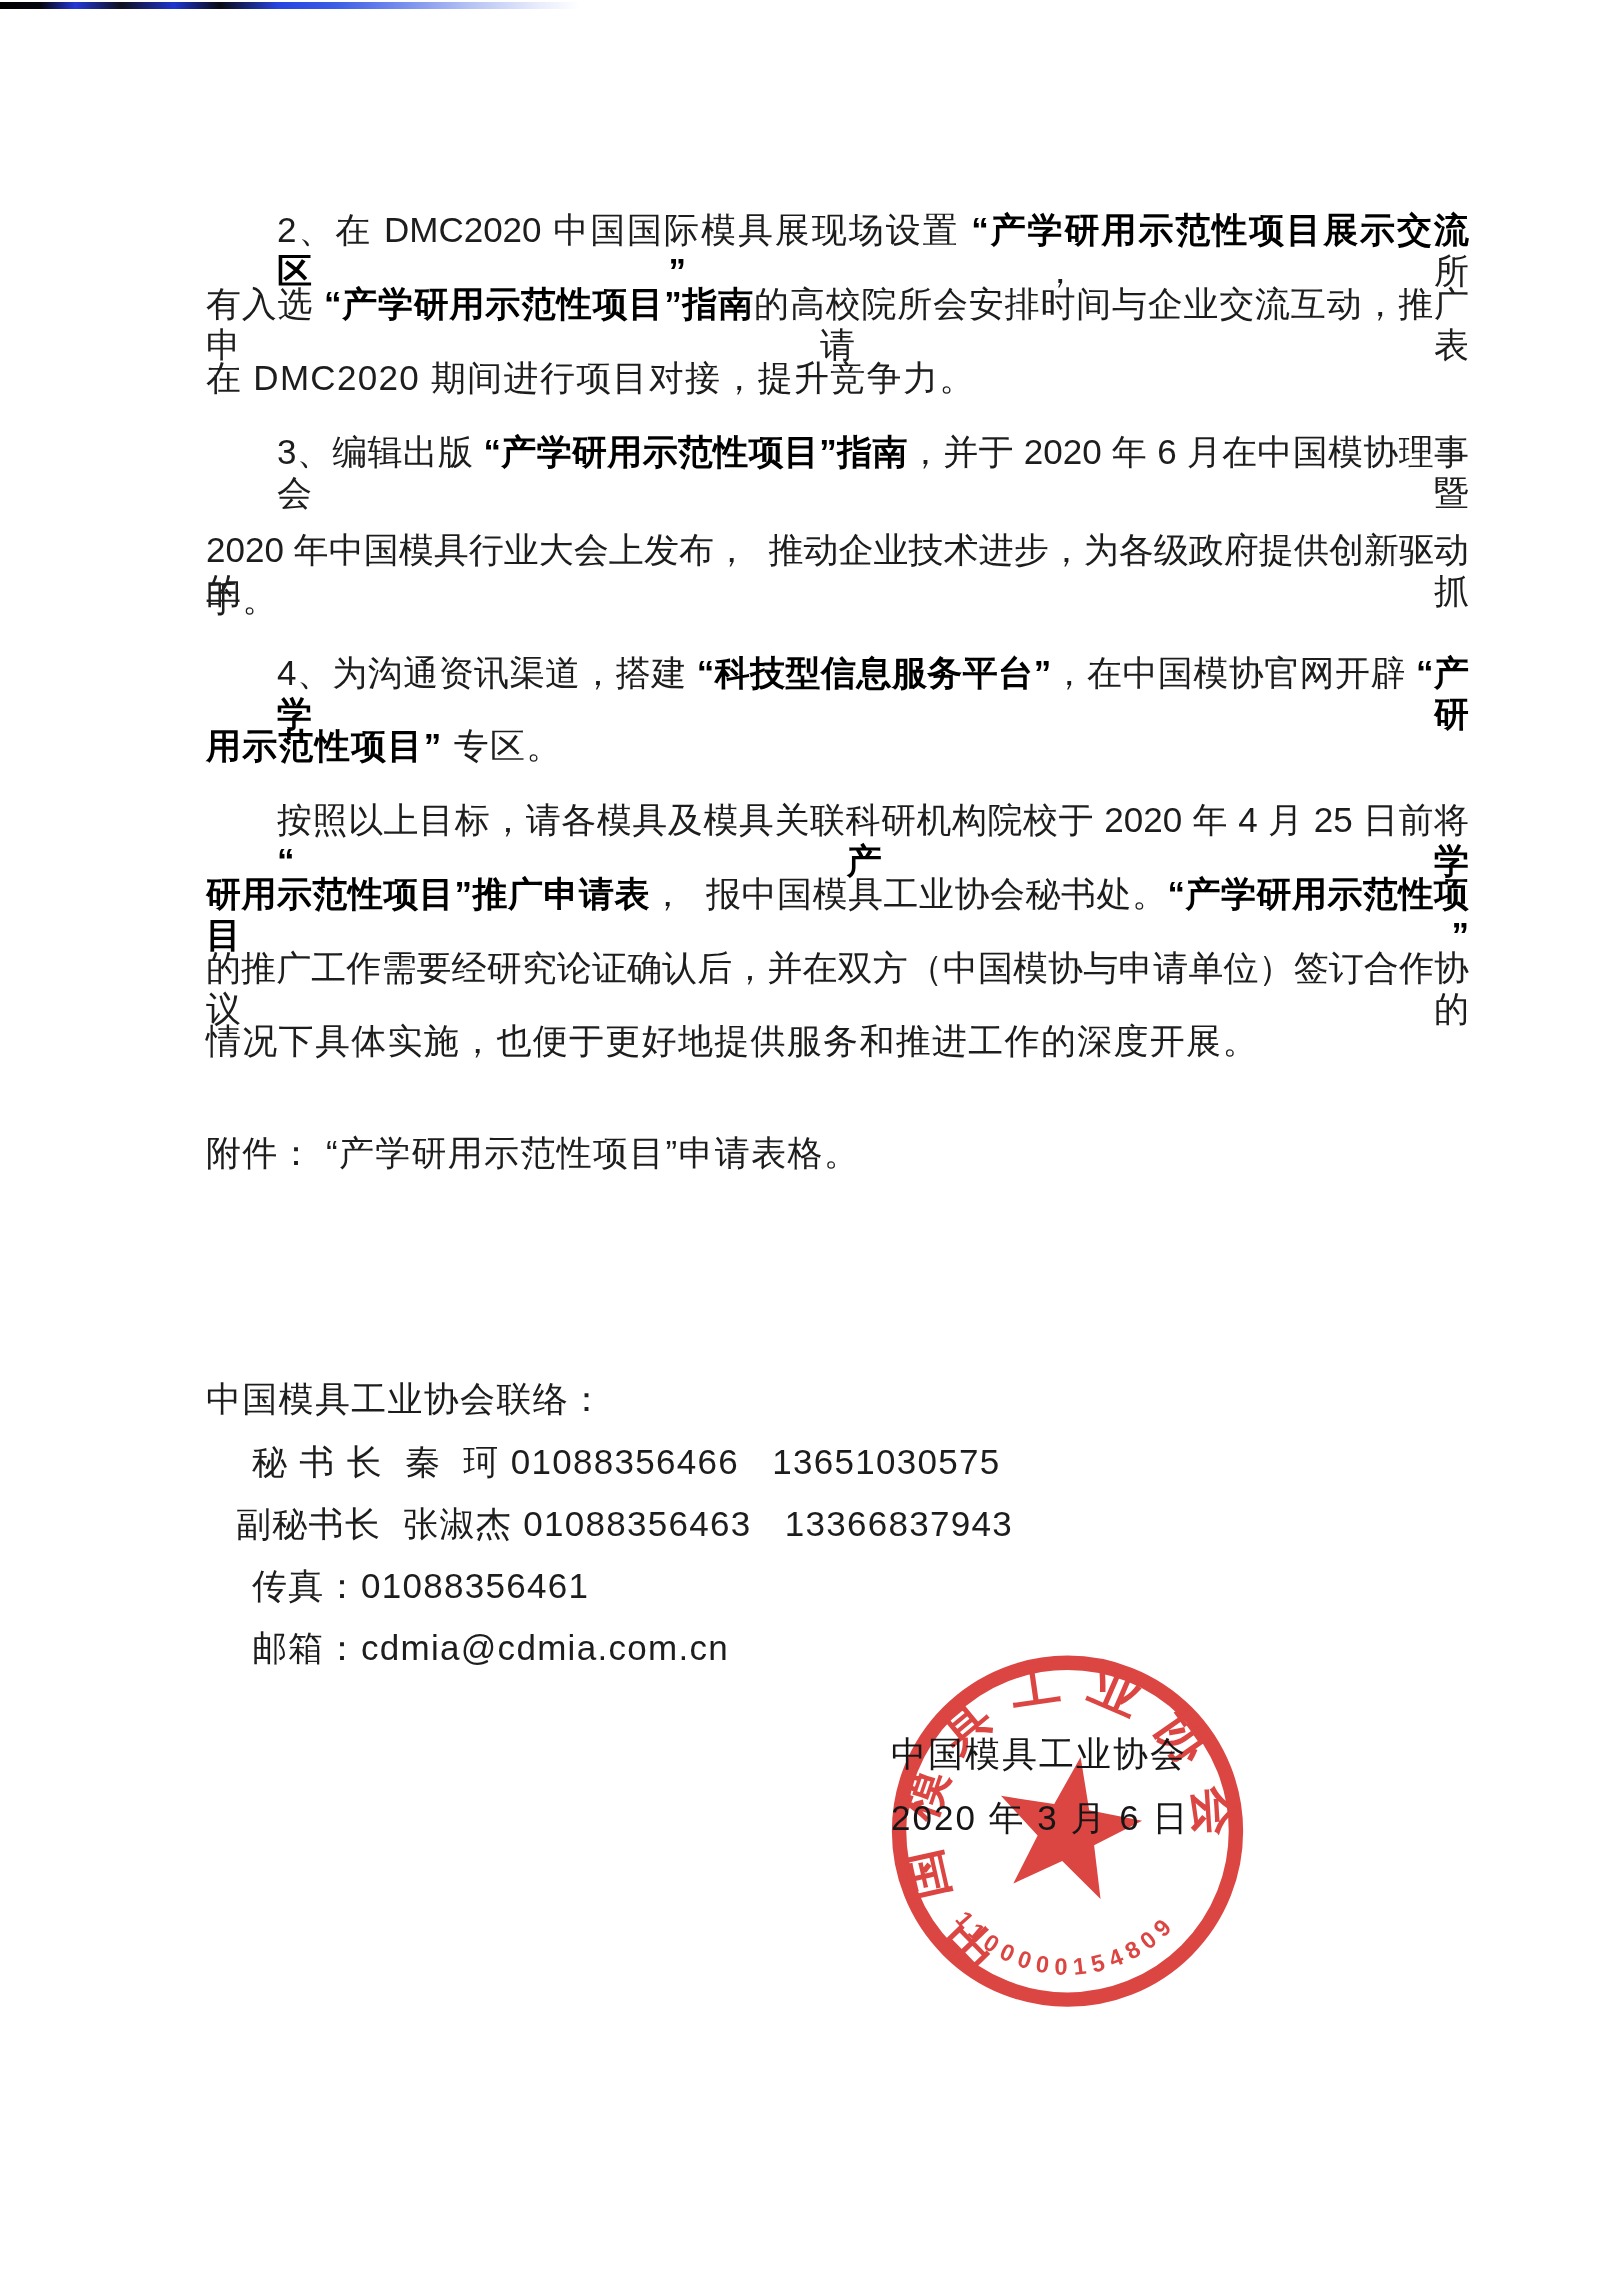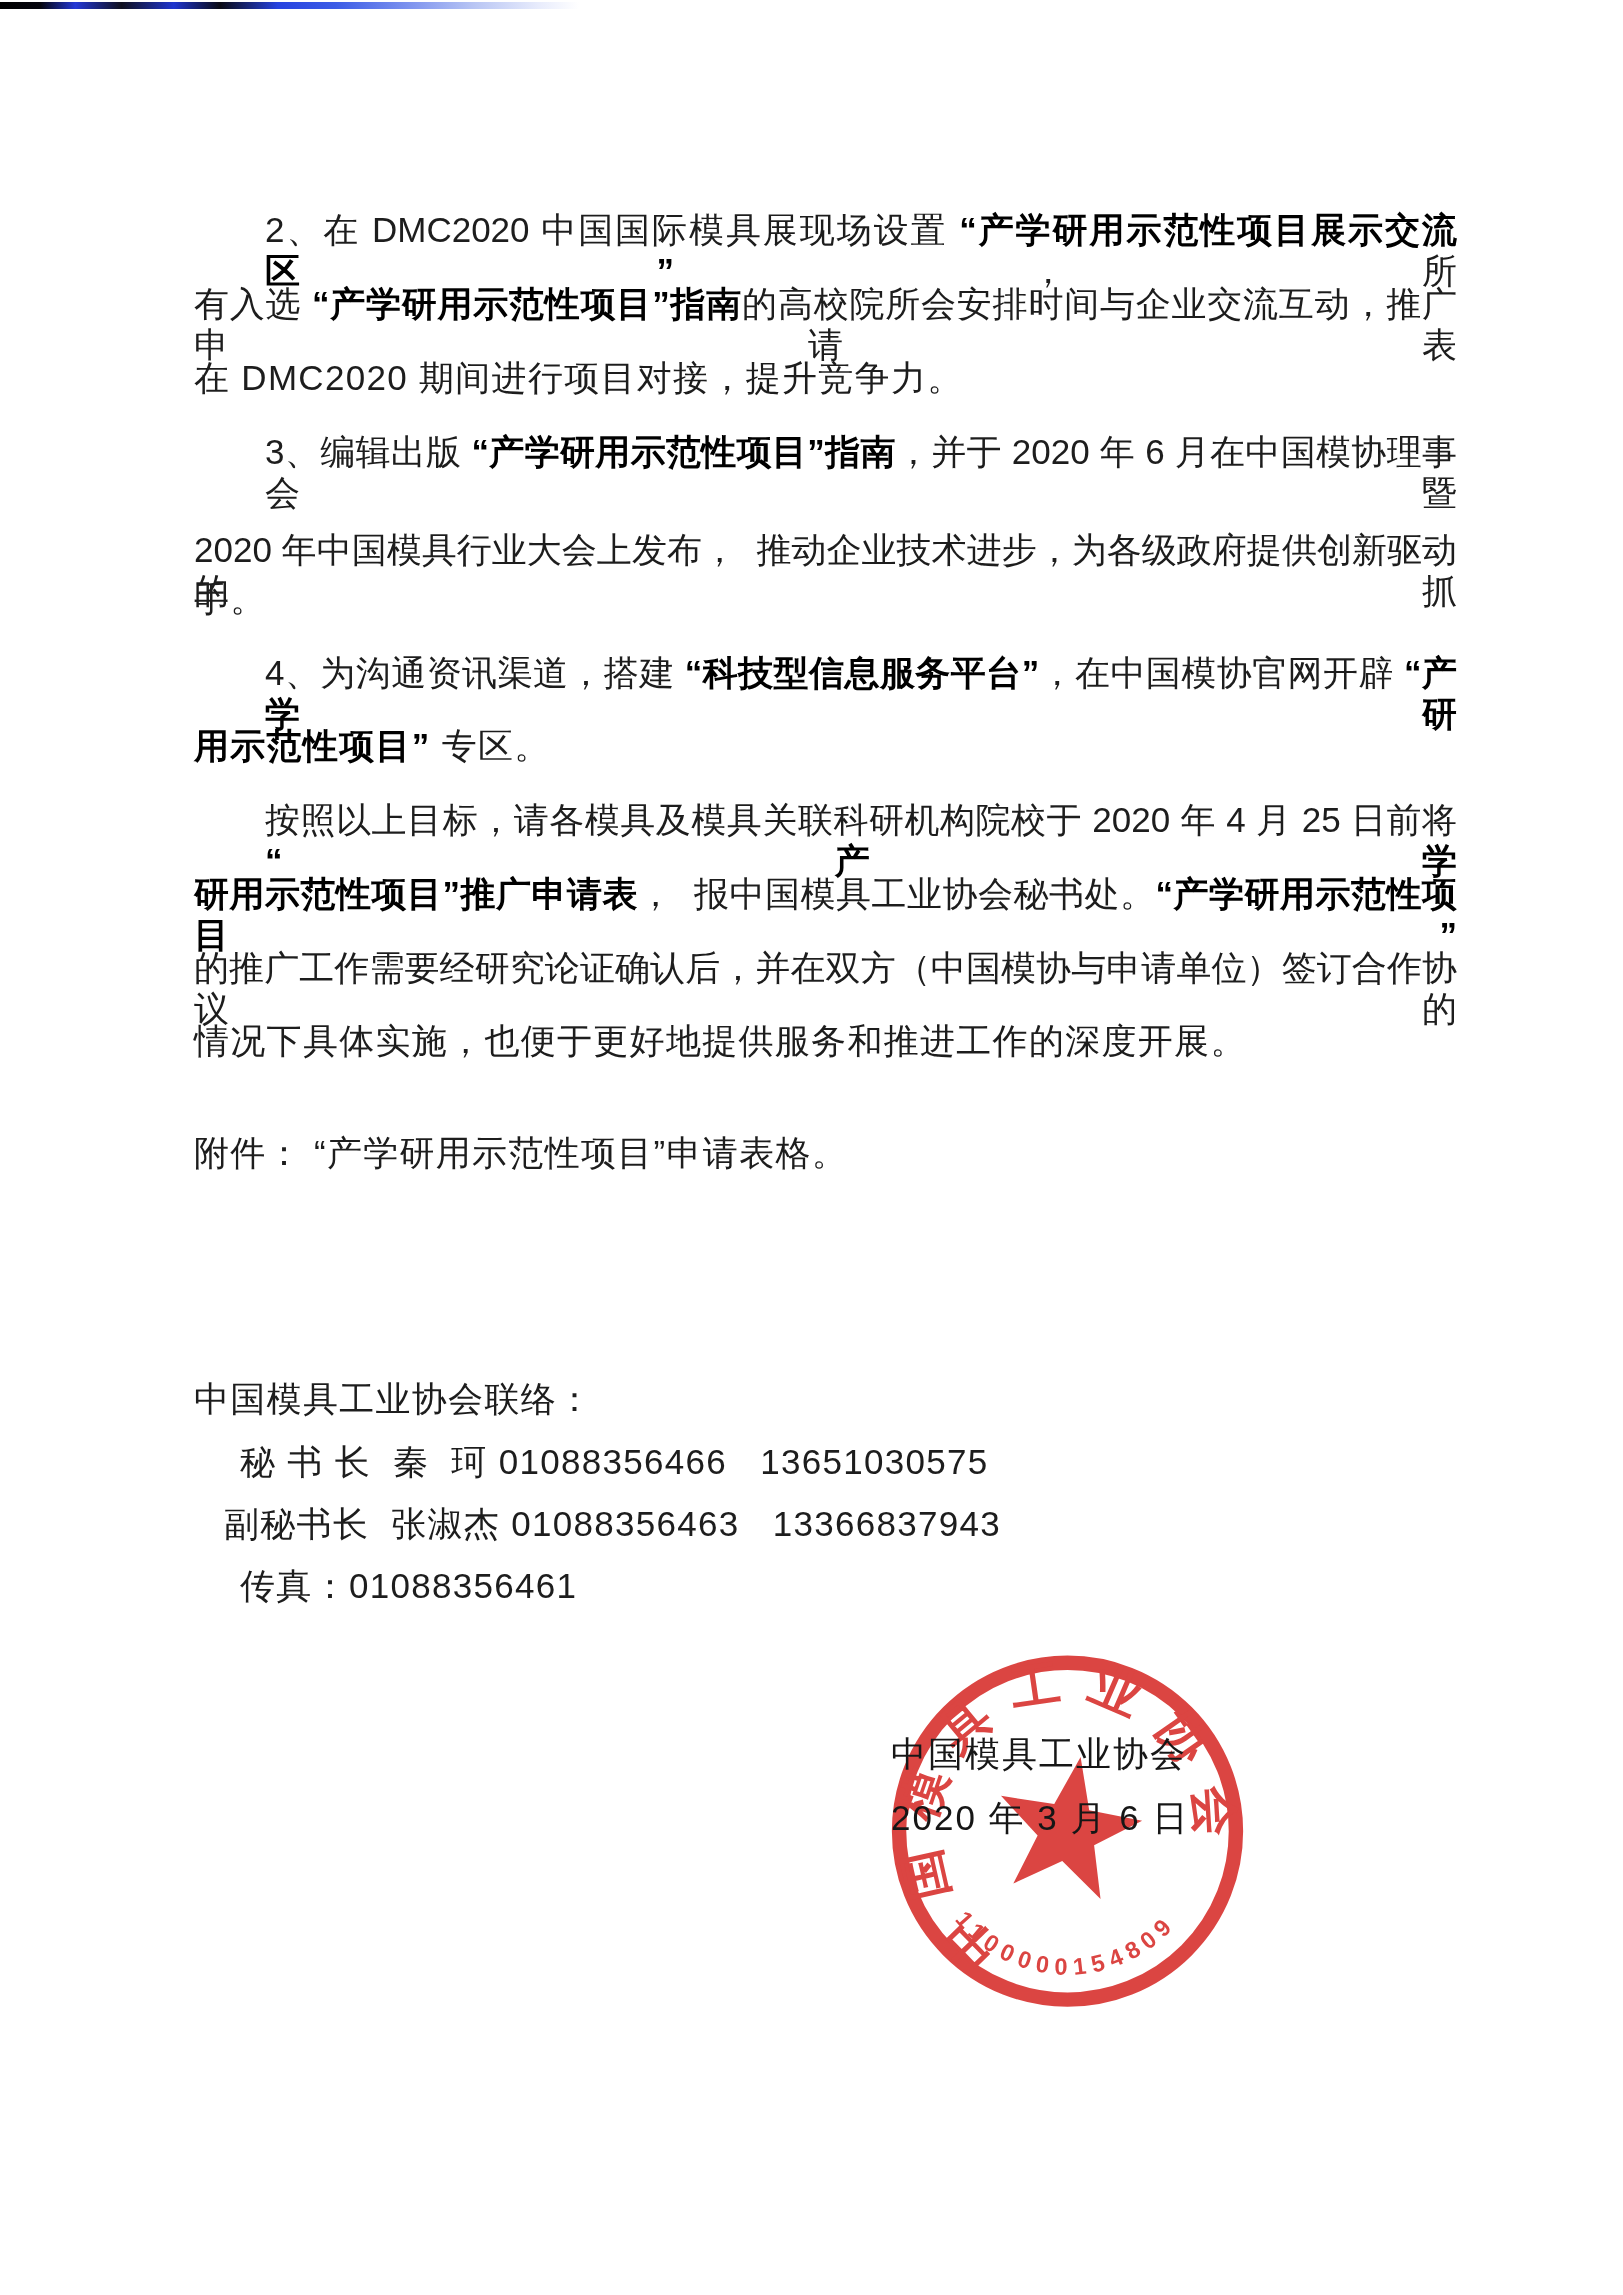--- a/index.html
+++ b/index.html
@@ -9,21 +9,21 @@
     color:#1d1d1d;
   }
   
   .scan-line {
     position:absolute; left:0; top:2px; width:579px; height:6.5px;
     background:linear-gradient(90deg,
       #000000 0%, #05050e 7%, #2438d6 13%, #10101e 21%, #1f35cf 30%,
       #0a0a14 38%, #2743e0 48%, #3c5ce6 58%, #7a90ee 70%, #b9c6f4 82%,
       #e8ecfc 93%, #ffffff 100%);
   }
-  #text-layer { position:absolute; inset:0; z-index:2; }
+  #text-layer { position:absolute; inset:0; z-index:2;margin-left:12px; }
   .line { position:absolute; white-space:pre; font-size:35px; letter-spacing:1.3px; line-height:1.18; }
   .line.justify {
     white-space:normal; text-align:justify; text-align-last:justify;
     text-justify:inter-character; letter-spacing:normal; box-sizing:border-box;
   }
   .line .b { font-weight:900; color:#000000; }
   .sig {
     position:absolute; left:891px; z-index:3; font-size:35px;
     letter-spacing:2px; white-space:pre; color:#161616;
   }
@@ -47,20 +47,21 @@
       <div class="line" style="top: 725px; left: 194px;"><span class="b">用示范性项目”</span><span> 专区。</span></div>
       <div class="line justify" style="top: 799px; left: 194px; width: 1263px; padding-left: 71px;"><span>按照以上目标，请各模具及模具关联科研机构院校于 2020 年 4 月 25 日前将 </span><span class="b">“产学</span></div>
       <div class="line justify" style="top: 873px; left: 194px; width: 1263px;"><span class="b">研用示范性项目”推广申请表</span><span>，&nbsp;&nbsp;报中国模具工业协会秘书处。</span><span class="b">“产学研用示范性项目”</span></div>
       <div class="line" style="top: 1020px; left: 194px;"><span>情况下具体实施，也便于更好地提供服务和推进工作的深度开展。</span></div>
       <div class="line justify" style="top: 947px; left: 194px; width: 1263px;"><span>的推广工作需要经研究论证确认后，并在双方（中国模协与申请单位）签订合作协议的</span></div>
       <div class="line" style="top: 1132px; left: 194px;"><span>附件：&nbsp;“产学研用示范性项目”申请表格。</span></div>
       <div class="line" style="top: 1378px; left: 194px; text-align: right;"><span>中国模具工业协会联络：</span></div>
       <div class="line" style="top: 1441px; left: 240px;"><span>秘&nbsp;书&nbsp;长&nbsp;&nbsp;秦&nbsp;&nbsp;珂 01088356466&nbsp;&nbsp;&nbsp;13651030575</span></div>
       <div class="line" style="top: 1503px; left: 224px; text-align: right;"><span>副秘书长&nbsp;&nbsp;张淑杰 01088356463&nbsp;&nbsp;&nbsp;13366837943</span></div>
       <div class="line" style="top: 1565px; left: 240px;"><span>传真：01088356461</span></div>
+      <div class="line" style="top: 1627px; left: 240px;"><span>邮箱：cdmia@cdmia.com.cn</span></div>
     </div>
 
   <svg class="stamp-svg" width="367" height="367" viewBox="0 0 560 560">
     <defs>
       <path id="arcTop" d="M 180 451.2 A 200 200 0 1 1 461.3 362.5" fill="none"></path>
       <path id="arcBottom" d="M 102.8 406.7 A 219 219 0 0 0 457.2 406.7" fill="none"></path>
     </defs>
     <circle cx="280" cy="278" r="257" fill="none" stroke="#d8312e" stroke-width="22"></circle>
     <polygon fill="#d8312e" points="300,164.7 313.1,246 393.9,262 320.6,299.6 330.4,381.4 272,323.3 197.3,357.9 234.4,284.4 178.5,224 259.8,236.7"></polygon>
     <text font-size="76" font-weight="700" fill="#d8312e" letter-spacing="34">

